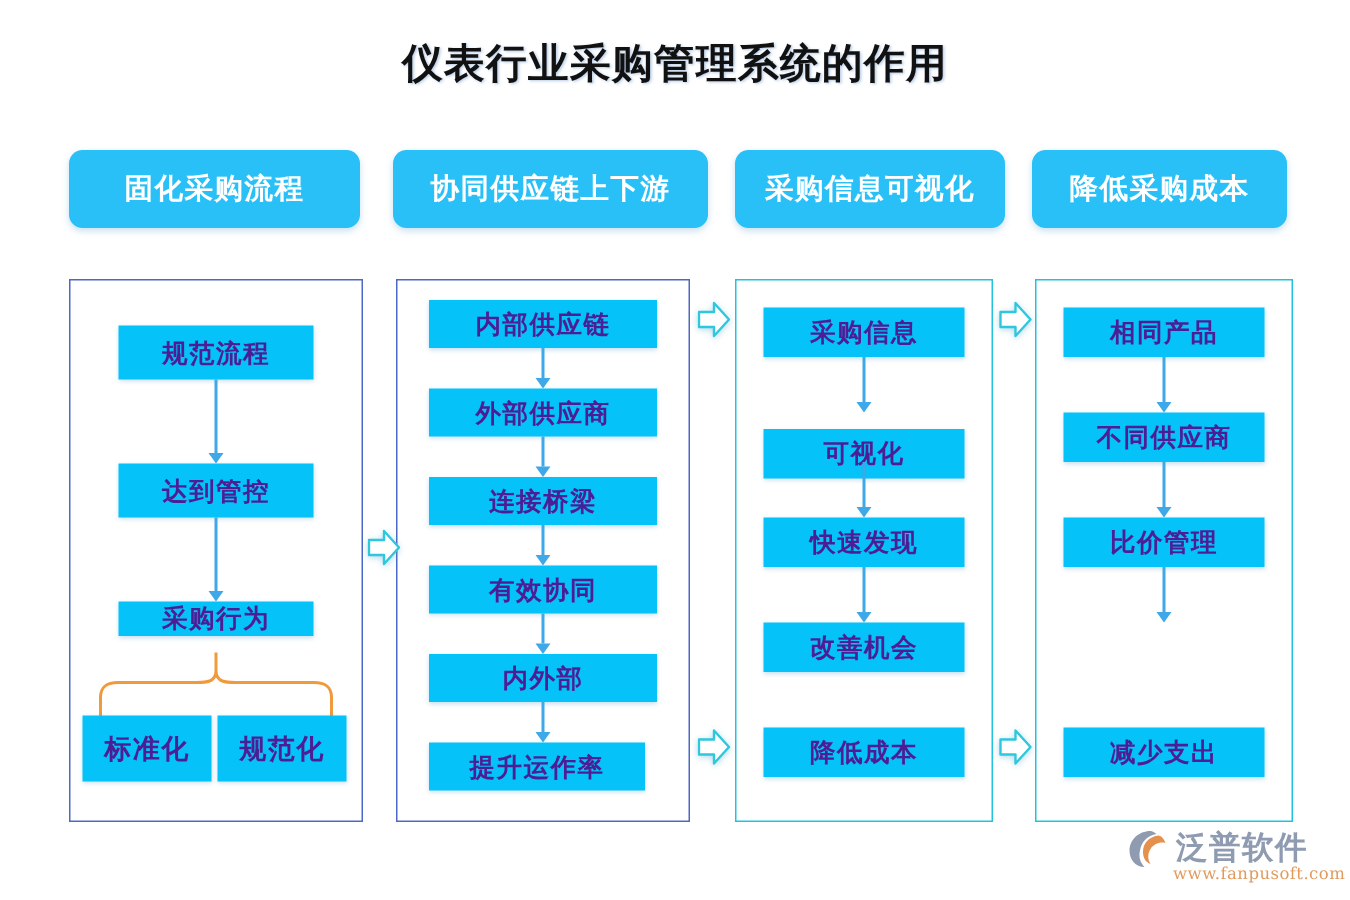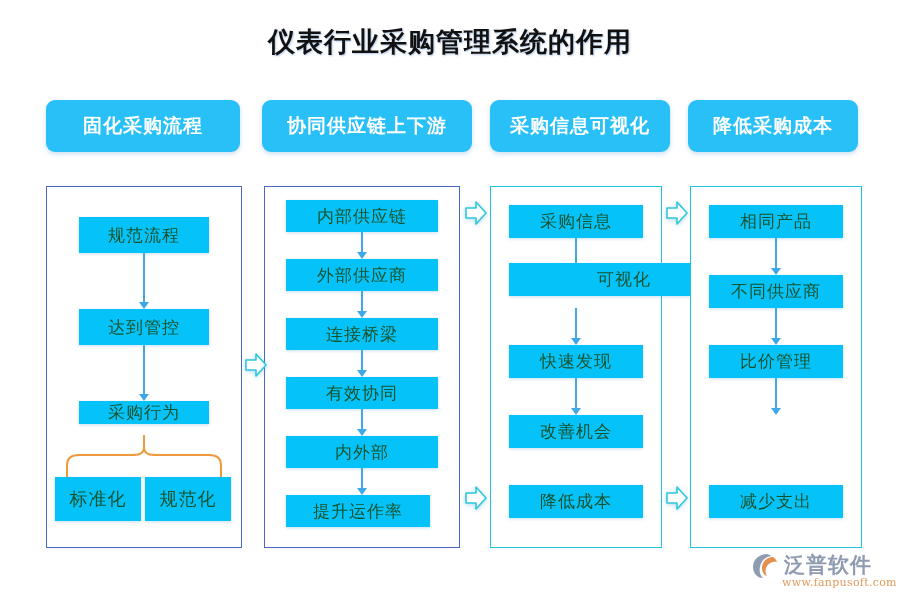--- a/index.html
+++ b/index.html
@@ -69,23 +69,23 @@
   .col-cyan { border: 1.5px solid #1fc3dd; }
   .c0 { left: 46px;  width: 196px; }
   .c1 { left: 264px; width: 196px; }
   .c2 { left: 490px; width: 172px; }
   .c3 { left: 690px; width: 172px; }
 
   
   .node {
     position: absolute;
     background: #05c3f9;
-    color: #14532d;
+    color: #4c1d95;
     font-size: 17px;
-    font-weight: normal;
+    font-weight: bold;
     letter-spacing: 1px;
     display: flex;
     align-items: center;
     justify-content: center;
     box-shadow: 0 1px 3px rgba(70,150,205,0.30);
     white-space: nowrap;
   }
 
   
   .vconn {
@@ -224,21 +224,21 @@
   <div class="node" style="left:21px; top:308px; width:144px; height:32px;">提升运作率</div>
 </div>
 
 <div class="col col-cyan c2">
   <div class="node" style="left:18px; top:18px; width:134px; height:33px;">采购信息</div>
   <div class="vconn" style="left:79px; top:51px; height:37px;">
     <div class="shaft" style="height:30px;"></div>
       <div class="head" style="top:30px;"></div>
   </div>
 
-  <div class="node" style="left:18px; top:76px; width:134px; height:33px;padding-left:48px;">可视化</div>
+  <div class="node" style="left:18px; top:99px; width:134px; height:33px;">可视化</div>
   <div class="vconn" style="left:79px; top:121px; height:37px;">
     <div class="shaft" style="height:30px;"></div>
       <div class="head" style="top:30px;"></div>
   </div>
 
   <div class="node" style="left:18px; top:158px; width:134px; height:33px;">快速发现</div>
   <div class="vconn" style="left:79px; top:191px; height:37px;">
     <div class="shaft" style="height:30px;"></div>
       <div class="head" style="top:30px;"></div>
   </div>

